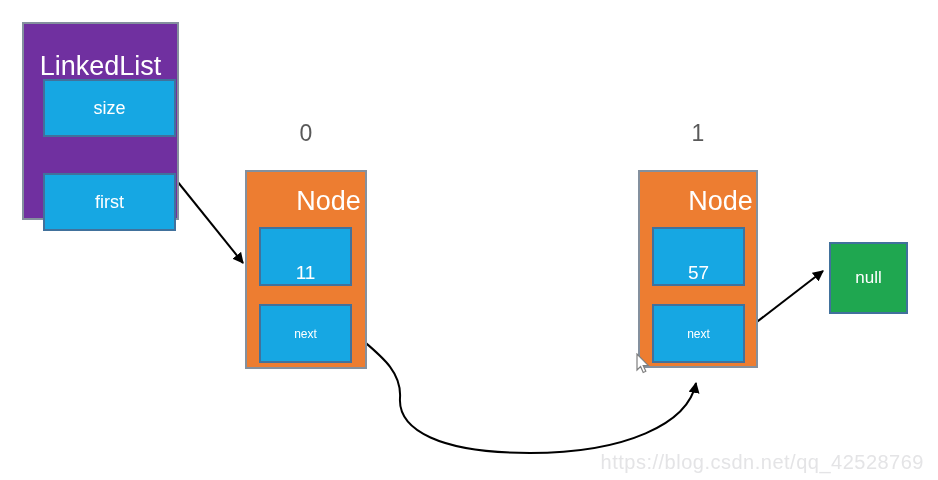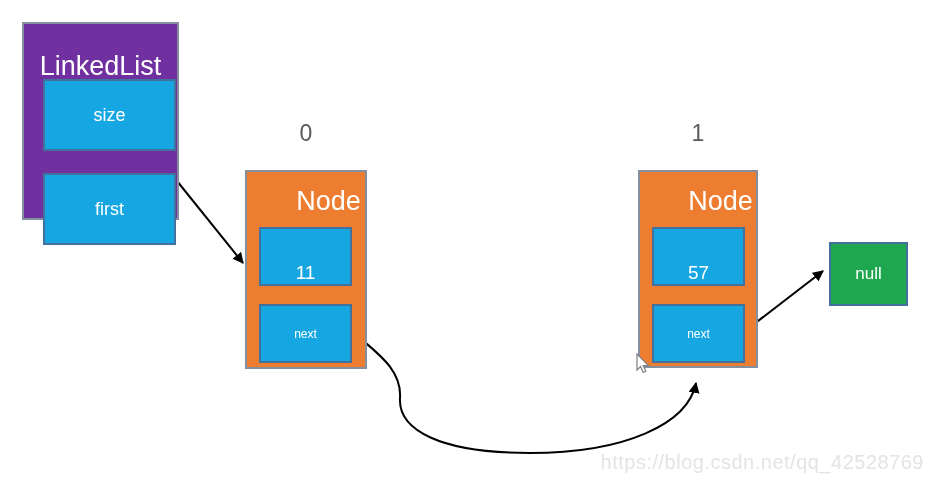--- a/index.html
+++ b/index.html
@@ -51,21 +51,21 @@
   .ll-title {
     margin-top: 27px;
     text-align: center;
     color: var(--box-text);
     font-size: 27px;
     line-height: 30px;
   }
   .ll-field {
     position: absolute;
     left: 19px;
-    width: 133px; height: 72px;
+    width: 133px; height: 58px;
     background: var(--cyan);
     border: 2px solid var(--inner-border);
     display: flex; align-items: center; justify-content: center;
     color: var(--box-text);
     font-size: 18px;
   }
   .ll-field.size  { top: 55px; }
   .ll-field.first { top: 129px; margin-top: 20px; }
 
   
@@ -107,21 +107,21 @@
     color: var(--index-label);
     font-size: 23px;
   }
   .index-label.i0 { left: 245px; }
   .index-label.i1 { left: 638px; width: 120px; }
 
   
   .null-box {
     position: absolute;
     left: 829px; top: 242px;
-    width: 79px; height: 64px;
+    width: 79px; height: 72px;
     background: var(--green);
     border: 2px solid var(--inner-border);
     display: flex; align-items: center; justify-content: center;
     color: var(--box-text);
     font-size: 17px;
   }
 
   .watermark {
     position: absolute;
     right: 14px; top: 451px;

